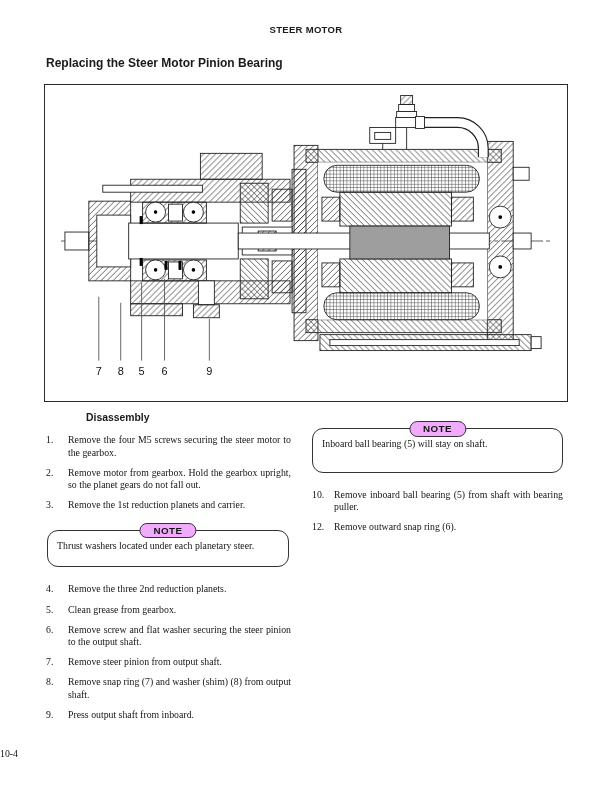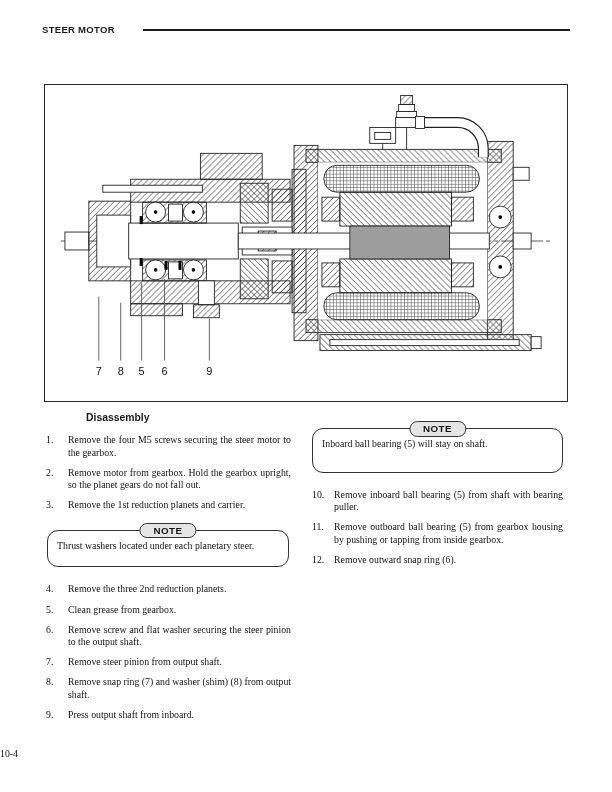--- a/index.html
+++ b/index.html
@@ -5,21 +5,21 @@
   html,body { margin:0; padding:0; background:#ffffff; }
   .page {
     position:relative; width:612px; height:792px; background:#fff;
     font-family:"Liberation Serif", serif; color:#141414; overflow:hidden;
   }
   
   .header-row {
     position:absolute; top:24px; left:42px; right:42px;
     display:flex; align-items:center; gap:28px;
     font-family:"Liberation Sans", sans-serif; font-weight:bold;
-    font-size:9.5px; letter-spacing:.3px; color:#1a1a1a;
+    font-size:9.5px; letter-spacing:.3px; color:#1a1a1a;flex-direction:column;
   }
   .header-rule { flex:1; height:2.2px; background:#1c1c1c; margin-top:1px; }
   
   .doc-title {
     position:absolute; top:56px; left:46px;
     font-family:"Liberation Sans", sans-serif; font-weight:bold; font-size:12px;
     color:#1a1a1a;
   }
   
   .figure-box {
@@ -41,21 +41,21 @@
   }
   .step .num { }
   .step .txt { text-align:justify; text-align-last:left; }
   
   .note {
     position:relative; border:1.3px solid #333; border-radius:11px;
     background:#fff; font-size:9.8px; line-height:12.5px;
   }
   .note-tab {
     position:absolute; top:-8px; left:50%; transform:translateX(-50%);
-    background:#e5e5e5; border:1.5px solid #333; border-radius:8px;
+    background:#f0abfc; border:1.5px solid #333; border-radius:8px;
     padding:0 13px; font-family:"Liberation Sans", sans-serif; font-weight:bold;
     font-size:9.8px; line-height:13.5px; letter-spacing:.5px; white-space:nowrap;
   }
   .note-body { padding:9px 9px 15px 9px; }
   .col-left  .note { margin:18px 2px 16px 1px; }
   .col-left  .note .note-body { padding:9px 9px 14px 9px; }
   .col-right .note { margin:16px 0 16px 0; }
   .col-right .note .note-body { padding:9px 9px 21px 9px; }
   
   .page-number {
@@ -66,20 +66,21 @@
 </head>
 <body>
 
 <div class="page">
 
   <div class="header-row">
     <span>STEER MOTOR</span>
     <span class="header-rule"></span>
   </div>
 
+  <div class="doc-title">Replacing the Steer Motor Pinion Bearing</div>
 
   <div class="figure-box">
     <svg viewBox="0 0 524 316" xmlns="http://www.w3.org/2000/svg">
       <defs>
         <pattern id="hR" width="6" height="6" patternUnits="userSpaceOnUse">
           <path d="M0,6 L6,0" stroke="#3c3c3c" stroke-width="0.8"></path>
         </pattern>
         <pattern id="hL" width="6" height="6" patternUnits="userSpaceOnUse">
           <path d="M0,0 L6,6" stroke="#3c3c3c" stroke-width="0.8"></path>
         </pattern>
@@ -266,24 +267,20 @@
       <span class="note-tab">NOTE</span>
       <div class="note-body">Inboard ball bearing (5) will stay on shaft.</div>
     </div>
 
     <ol class="steps">
       <li class="step">
         <span class="num">10.</span>
         <span class="txt">Remove inboard ball bearing (5) from shaft with bearing puller.</span>
       </li>
       <li class="step">
-        <span class="num">11.</span>
-        <span class="txt">Remove outboard ball bearing (5) from gearbox housing by pushing or tapping from inside gearbox.</span>
-      </li>
-      <li class="step">
         <span class="num">12.</span>
         <span class="txt">Remove outward snap ring (6).</span>
       </li>
     </ol>
   </div>
 
   <div class="page-number">10-4</div>
 </div>
 
 </body></html>

